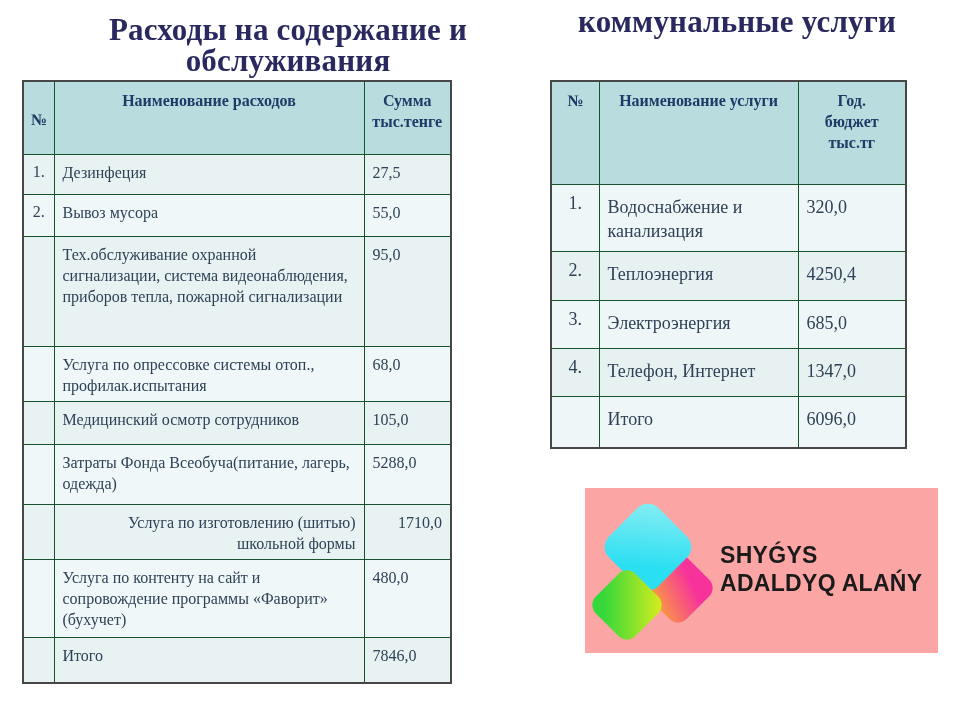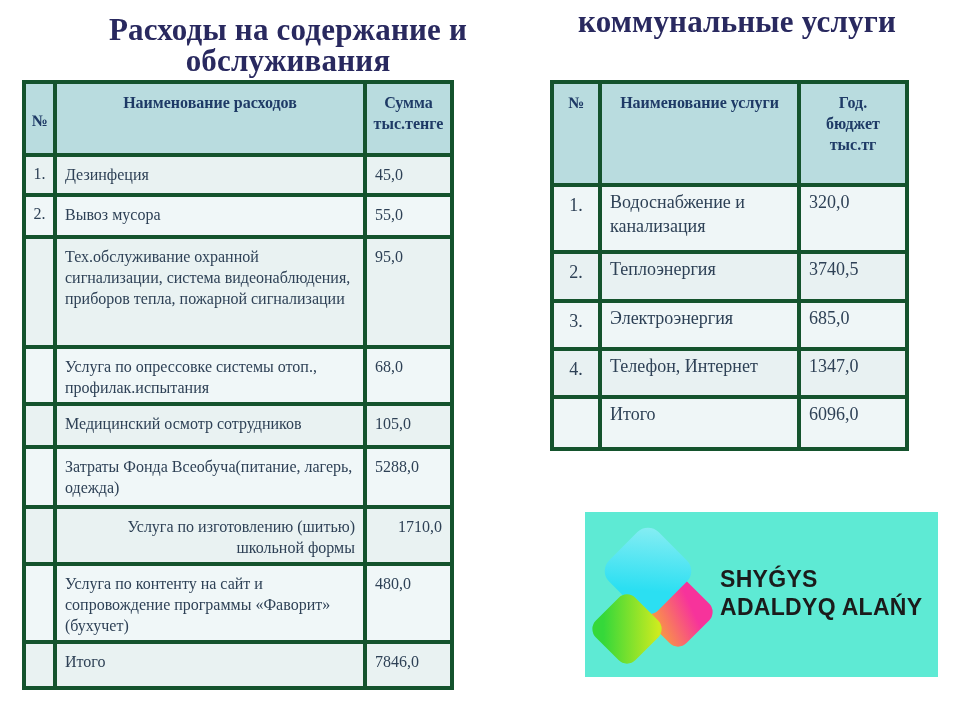--- a/index.html
+++ b/index.html
@@ -8,21 +8,21 @@
 
   
   .slide-title{position:absolute;text-align:center;font-weight:700;color:#29295f;
                font-size:31px;line-height:31px;letter-spacing:.2px;}
   .title-left{left:30px;top:14px;width:516px;}
   .title-right{left:562px;top:6px;width:350px;}
 
   
   table.tbl{position:absolute;border-collapse:collapse;table-layout:fixed;
             border:2px solid #474747;}
-  .tbl td,.tbl th{border:4px solid #14532d;overflow:hidden;}
+  .tbl td,.tbl th{border:1px solid #14532d;overflow:hidden;}
   .tbl th{background:#b9dcdf;color:#1e3a66;font-weight:700;text-align:center;
           vertical-align:top;padding:8px 4px 4px;font-size:16px;line-height:21px;}
   .tbl td{vertical-align:top;color:#2e4156;}
   .tbl .c-num{text-align:center;padding:6px 2px;}
 
   .tbl-left{left:22px;top:80px;width:428px;}
   .tbl-left td{font-size:16px;line-height:21px;padding:7px 8px 4px;}
   .tbl-left thead tr{height:73px;}
   .tbl-left th.h-num{vertical-align:middle;}
   .tbl-left tbody tr:nth-child(1){height:40px;}
@@ -31,34 +31,34 @@
   .tbl-left tbody tr:nth-child(4){height:55px;padding-left:8px;}
   .tbl-left tbody tr:nth-child(5){height:43px;}
   .tbl-left tbody tr:nth-child(6){height:60px;}
   .tbl-left tbody tr:nth-child(7){height:55px;text-align:right;}
   .tbl-left tbody tr:nth-child(8){height:78px;margin-top:42px;}
   .tbl-left tbody tr:nth-child(9){height:46px;}
   .tbl-left tbody tr:nth-child(odd) td{background:#e9f2f2;}
   .tbl-left tbody tr:nth-child(even) td{background:#f0f7f8;}
 
   .tbl-right{left:550px;top:80px;width:355px;}
-  .tbl-right td{font-size:18px;line-height:24px;padding:3px 8px 4px;}
+  .tbl-right td{font-size:18px;line-height:24px;padding:10px 8px 4px;}
   .tbl-right thead tr{height:103px;}
   .tbl-right tbody tr:nth-child(1){height:67px;}
   .tbl-right tbody tr:nth-child(2){height:49px;}
   .tbl-right tbody tr:nth-child(3){height:48px;}
   .tbl-right tbody tr:nth-child(4){height:48px;}
   .tbl-right tbody tr:nth-child(5){height:52px;}
   .tbl-right tbody tr:nth-child(odd) td{background:#eff6f7;}
   .tbl-right tbody tr:nth-child(even) td{background:#e8f1f2;}
   .hline{display:block;}
 
   
-  .logo-panel{position:absolute;left:585px;top:512px;width:353px;height:165px;
-              background:#5eead4;}
+  .logo-panel{position:absolute;left:585px;top:488px;width:353px;height:165px;
+              background:#fca5a5;}
   .logo-icon{position:absolute;left:0;top:0;width:130px;height:165px;}
   .diamond{position:absolute;transform:rotate(45deg);}
   .d-pink{left:65px;top:72px;width:56px;height:56px;border-radius:12px;
           background:linear-gradient(200deg,#f7339b 30%,#f9a23c 92%);z-index:1;}
   .d-cyan{left:28px;top:24px;width:70px;height:70px;border-radius:15px;
           background:linear-gradient(140deg,#86edf3 5%,#2bdff2 70%);z-index:2;}
   .d-green{left:14px;top:89px;width:56px;height:56px;border-radius:12px;
            background:linear-gradient(225deg,#cdeb1f 10%,#35d83a 80%);z-index:3;}
   .logo-text{position:absolute;left:135px;top:53px;color:#1b1b1b;
              font-family:"Liberation Sans","DejaVu Sans",sans-serif;
@@ -91,21 +91,21 @@
         <th>
           <span class="hline">Сумма</span>
           <span class="hline">тыс.тенге</span>
         </th>
       </tr>
     </thead>
     <tbody>
       <tr>
         <td class="c-num">1.</td>
         <td>Дезинфеция</td>
-        <td>45,0</td>
+        <td>27,5</td>
       </tr>
       <tr>
         <td class="c-num">2.</td>
         <td>Вывоз мусора</td>
         <td>55,0</td>
       </tr>
       <tr>
         <td class="c-num"></td>
         <td>Тех.обслуживание охранной сигнализации, система видеонаблюдения, приборов тепла, пожарной сигнализации</td>
         <td>95,0</td>
@@ -162,21 +162,21 @@
     </thead>
     <tbody>
       <tr>
         <td class="c-num">1.</td>
         <td>Водоснабжение и канализация</td>
         <td>320,0</td>
       </tr>
       <tr>
         <td class="c-num">2.</td>
         <td>Теплоэнергия</td>
-        <td>3740,5</td>
+        <td>4250,4</td>
       </tr>
       <tr>
         <td class="c-num">3.</td>
         <td>Электроэнергия</td>
         <td>685,0</td>
       </tr>
       <tr>
         <td class="c-num">4.</td>
         <td>Телефон, Интернет</td>
         <td>1347,0</td>

